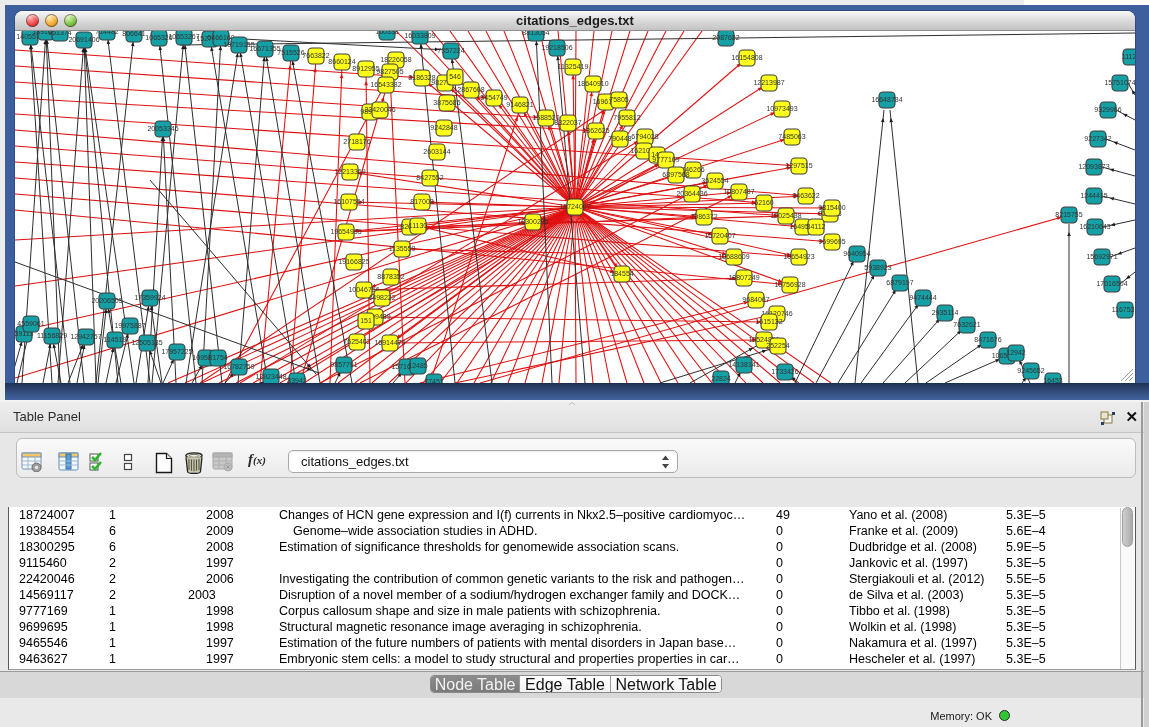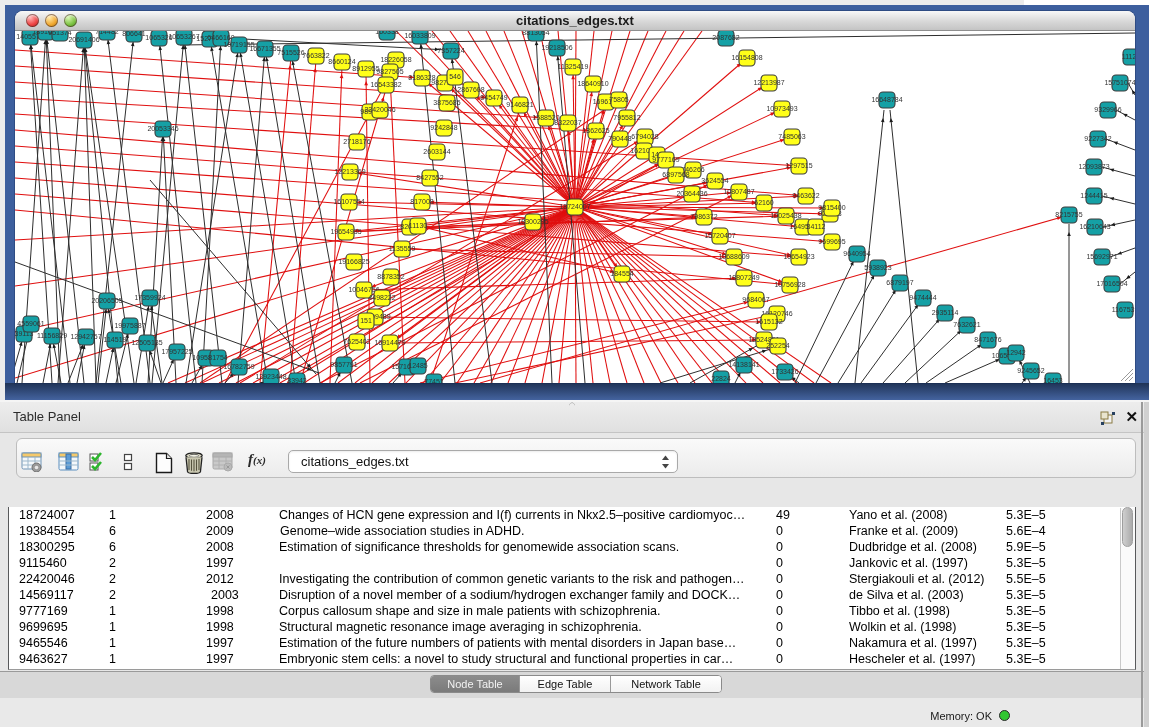--- a/index.html
+++ b/index.html
@@ -15,21 +15,21 @@
 #combo { position:absolute; left:288px; top:450px; width:390px; height:23px; background:#fff; border:1px solid #a9a9a9; border-radius:5px; font-size:13px; color:#111; line-height:21px; padding-left:12px; box-shadow:inset 0 1px 2px rgba(0,0,0,.08); }
 #thead { position:absolute; left:8px; top:482px; width:1128px; height:25px; border-top:1px solid #58595b; border-left:1px solid #58595b; border-right:1px solid #58595b; background:#fff; }
 .hc { position:absolute; top:5px; height:19px; background:#b9d9ea; border-right:1px solid #85a0ae; border-bottom:1px solid #8fa6b2; font-size:12px; color:#1a1a1a; text-align:center; line-height:19px; }
 #tbody { position:absolute; left:8px; top:507px; width:1128px; height:163px; background:#fff; border-left:1px solid #58595b; border-right:1px solid #58595b; border-bottom:1px solid #9a9a9a; overflow:hidden; }
 .trow { position:absolute; left:0; width:1149px; height:16px; font-size:12.5px; color:#000; }
 .trow span { position:absolute; top:1px; white-space:nowrap; }
 #vscroll { position:absolute; left:1120px; top:508px; width:15px; height:161px; background:#fafafa; border-left:1px solid #c9c9c9; }
 #vthumb { position:absolute; left:1122px; top:507px; width:11px; height:40px; background:linear-gradient(90deg,#cfcfcf,#ababab); border:1px solid #9e9e9e; border-radius:6px; }
 #tabstrip { position:absolute; left:0; top:671px; width:1149px; height:27px; background:#d8d8d8; border-top:1px solid #9a9a9a; }
 #tabs { position:absolute; left:430px; top:675px; height:18px; border:1px solid #8a8a8a; border-radius:4px; overflow:hidden; background:#fff; }
-.tab { float:left; height:18px; font-size:11px; line-height:17px; text-align:center; color:#111; background:linear-gradient(#fff,#f0f0f0); border-right:1px solid #999; }
+.tab { float:left; height:18px; font-size:16px; line-height:17px; text-align:center; color:#111; background:linear-gradient(#fff,#f0f0f0); border-right:1px solid #999; }
 .tab.sel { background:linear-gradient(#8c8c8c,#787878); color:#f2f2f2; }
 #status { position:absolute; left:0; top:698px; width:1149px; height:29px; background:#e9e9e9; }
 #mem { position:absolute; right:32px; top:710px; font-size:11px; color:#1a1a1a; }
 #memdot { position:absolute; right:14px; top:710px; width:11px; height:11px; border-radius:50%; background:#32c632; border:1px solid #2a2a2a; }
 #rightedge { position:absolute; left:1141px; top:402px; width:2px; height:325px; background:#9a9a9a; }
 #rightedge2 { position:absolute; left:1144px; top:402px; width:5px; height:325px; background:#d0d0d0; }
 </style></head>
 <body>
 <div id="page">
 <div id="bluebg"></div>
@@ -769,21 +769,21 @@
         <span style="left:197px">2008</span>
 <span style="left:270px">Changes of HCN gene expression and I(f) currents in Nkx2.5–positive cardiomyoc…</span>
         <span style="left:767px">49</span>
         <span style="left:840px">Yano et al. (2008)</span>
 <span style="left:997px">5.3E–5</span>
       </div>
 <div class="trow" style="top:16px">
 <span style="left:10px">19384554</span>
         <span style="left:100px">6</span>
         <span style="left:197px">2009</span>
-<span style="left:271px">Genome–wide association studies in ADHD.</span>
+<span style="left:284px">Genome–wide association studies in ADHD.</span>
         <span style="left:767px">0</span>
         <span style="left:840px">Franke et al. (2009)</span>
 <span style="left:997px">5.6E–4</span>
       </div>
 <div class="trow" style="top:32px">
 <span style="left:10px">18300295</span>
         <span style="left:100px">6</span>
         <span style="left:197px">2008</span>
 <span style="left:270px">Estimation of significance thresholds for genomewide association scans.</span>
         <span style="left:767px">0</span>
@@ -794,30 +794,30 @@
 <span style="left:10px">9115460</span>
         <span style="left:100px">2</span>
         <span style="left:197px">1997</span>
         <span style="left:767px">0</span>
         <span style="left:840px">Jankovic et al. (1997)</span>
 <span style="left:997px">5.3E–5</span>
       </div>
 <div class="trow" style="top:64px">
 <span style="left:10px">22420046</span>
         <span style="left:100px">2</span>
-        <span style="left:197px">2012</span>
+        <span style="left:197px">2006</span>
 <span style="left:270px">Investigating the contribution of common genetic variants to the risk and pathogen…</span>
         <span style="left:767px">0</span>
         <span style="left:840px">Stergiakouli et al. (2012)</span>
 <span style="left:997px">5.5E–5</span>
       </div>
 <div class="trow" style="top:80px">
 <span style="left:10px">14569117</span>
         <span style="left:100px">2</span>
-        <span style="left:202px">2003</span>
+        <span style="left:179px">2003</span>
 <span style="left:270px">Disruption of a novel member of a sodium/hydrogen exchanger family and DOCK…</span>
         <span style="left:767px">0</span>
         <span style="left:840px">de Silva et al. (2003)</span>
 <span style="left:997px">5.3E–5</span>
       </div>
 <div class="trow" style="top:96px">
 <span style="left:10px">9777169</span>
         <span style="left:100px">1</span>
         <span style="left:197px">1998</span>
 <span style="left:270px">Corpus callosum shape and size in male patients with schizophrenia.</span>
@@ -840,21 +840,21 @@
         <span style="left:197px">1997</span>
 <span style="left:270px">Estimation of the future numbers of patients with mental disorders in Japan base…</span>
         <span style="left:767px">0</span>
         <span style="left:840px">Nakamura et al. (1997)</span>
 <span style="left:997px">5.3E–5</span>
       </div>
 <div class="trow" style="top:144px">
 <span style="left:10px">9463627</span>
         <span style="left:100px">1</span>
         <span style="left:197px">1997</span>
-<span style="left:270px">Embryonic stem cells: a novel to study structural and functional properties in car…</span>
+<span style="left:270px">Embryonic stem cells: a model to study structural and properties properties in car…</span>
         <span style="left:767px">0</span>
         <span style="left:840px">Hescheler et al. (1997)</span>
 <span style="left:997px">5.3E–5</span>
       </div>
 </div>
 <div id="vscroll"></div>
 <div id="vthumb"></div>
 <div id="tabstrip"></div>
 <div id="tabs">
  <div class="tab sel" style="width:89px">Node Table</div>

